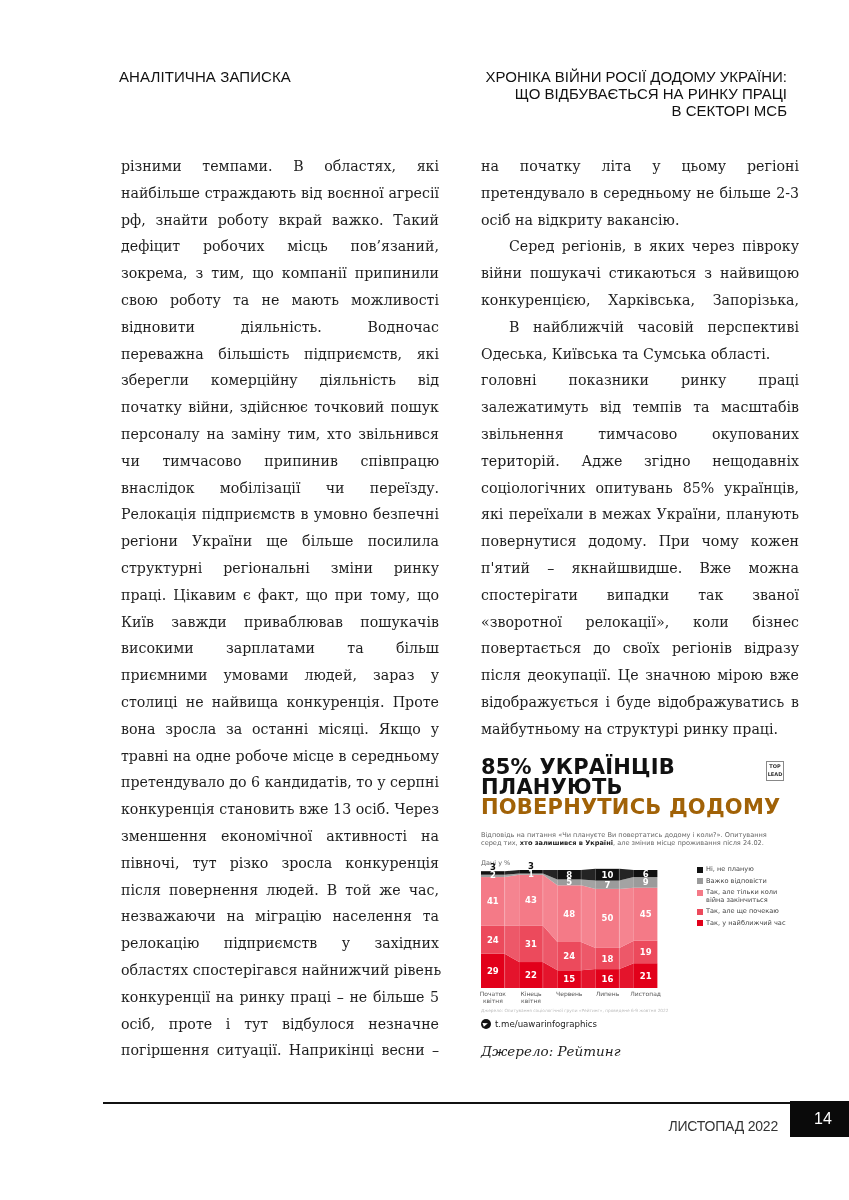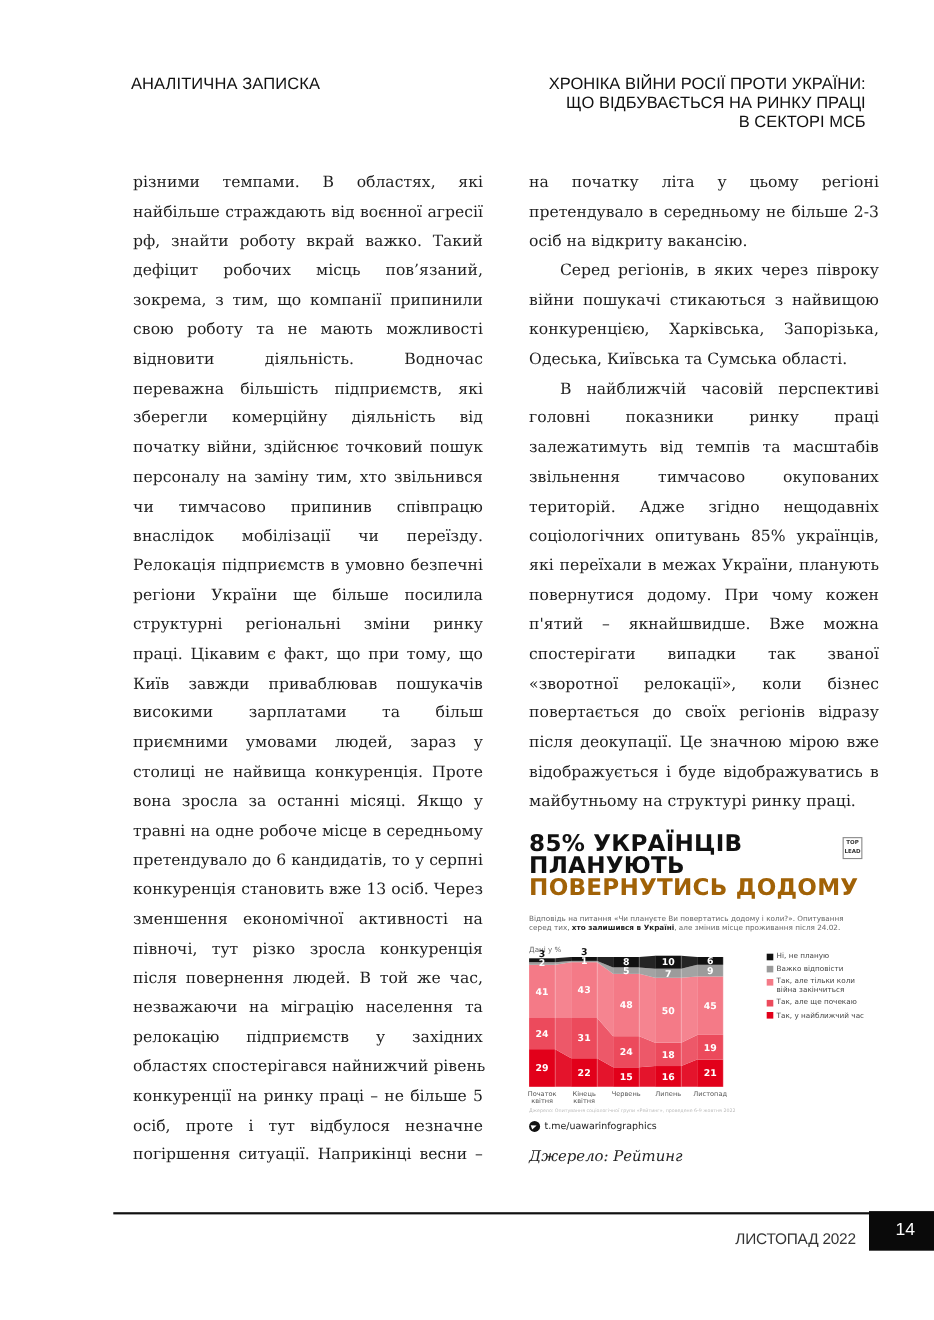--- a/index.html
+++ b/index.html
@@ -33,21 +33,21 @@
     .caption { position: absolute; left: 481px; top: 1043px; font-family: "DejaVu Serif", serif; font-style: italic; font-size: 13.5px; color: #222; }
     .footer-line { position: absolute; left: 103px; top: 1102px; width: 693px; height: 2px; background: #111; }
     .footer-date { position: absolute; right: 71px; top: 1118px; font-family: "Liberation Sans", sans-serif; font-size: 14px; color: #333; letter-spacing: -0.2px; }
     .page-num { position: absolute; left: 790px; top: 1101px; width: 66px; height: 36px; background: #0a0a0a; color: #fff; font-family: "Liberation Sans", sans-serif; font-size: 16px; line-height: 36px; text-align: center; }
   </style>
 </head>
 <body>
 
 <div class="hdr-left">АНАЛІТИЧНА ЗАПИСКА</div>
 <div class="hdr-right">
-  <div>ХРОНІКА ВІЙНИ РОСІЇ ПРОТИ УКРАЇНИ:</div>
+  <div>ХРОНІКА ВІЙНИ РОСІЇ ДОДОМУ УКРАЇНИ:</div>
   <div>ЩО ВІДБУВАЄТЬСЯ НА РИНКУ ПРАЦІ</div>
   <div>В СЕКТОРІ МСБ</div>
 </div>
 
 <div class="col col-left" id="col-left">
     <span class="line">різними темпами. В областях, які</span>
     <span class="line">найбільше страждають від воєнної агресії</span>
     <span class="line">рф, знайти роботу вкрай важко. Такий</span>
     <span class="line">дефіцит робочих місць пов’язаний,</span>
     <span class="line">зокрема, з тим, що компанії припинили</span>
@@ -81,22 +81,22 @@
     <span class="line">осіб, проте і тут відбулося незначне</span>
     <span class="line">погіршення ситуації. Наприкінці весни –</span>
   </div>
 <div class="col col-right" id="col-right">
     <span class="line">на початку літа у цьому регіоні</span>
     <span class="line">претендувало в середньому не більше 2-3</span>
     <span class="line last">осіб на відкриту вакансію.</span>
     <span class="line indent">Серед регіонів, в яких через півроку</span>
     <span class="line">війни пошукачі стикаються з найвищою</span>
     <span class="line">конкуренцією, Харківська, Запорізька,</span>
+    <span class="line indent">В найближчій часовій перспективі</span>
     <span class="line last">Одеська, Київська та Сумська області.</span>
-    <span class="line indent">В найближчій часовій перспективі</span>
     <span class="line">головні показники ринку праці</span>
     <span class="line">залежатимуть від темпів та масштабів</span>
     <span class="line">звільнення тимчасово окупованих</span>
     <span class="line">територій. Адже згідно нещодавніх</span>
     <span class="line">соціологічних опитувань 85% українців,</span>
     <span class="line">які переїхали в межах України, планують</span>
     <span class="line">повернутися додому. При чому кожен</span>
     <span class="line">п'ятий – якнайшвидше. Вже можна</span>
     <span class="line">спостерігати випадки так званої</span>
     <span class="line">«зворотної релокації», коли бізнес</span>

